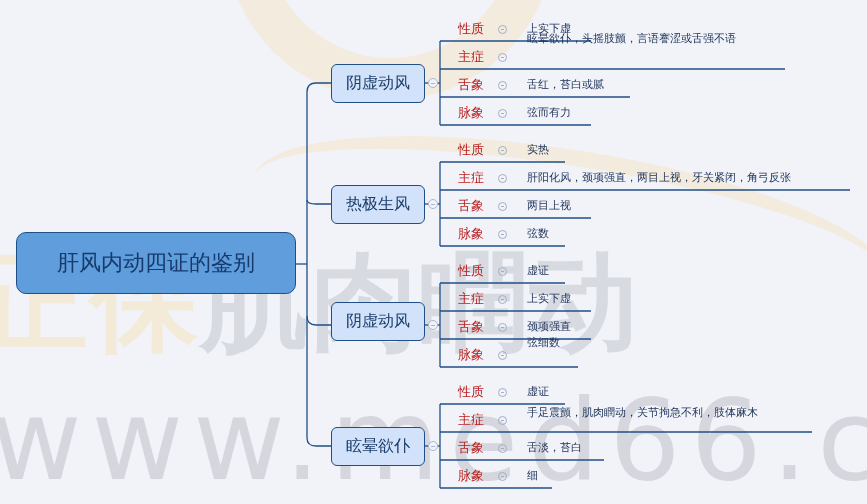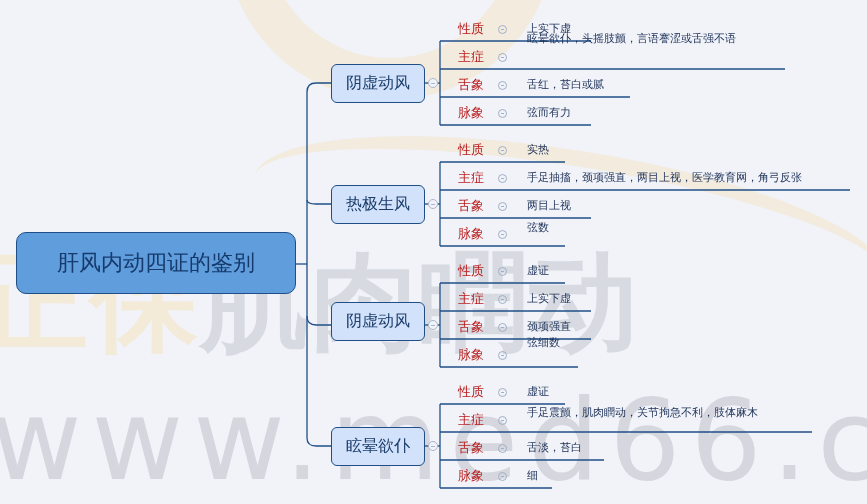--- a/index.html
+++ b/index.html
@@ -139,29 +139,29 @@
   <span>热极生风</span>
 </div>
 <div class="collapse" style="left:428px;top:199px"></div>
 
 <div class="leaf-key" style="left:458px;top:142px">性质</div>
 <div class="dot" style="left:498px;top:146px"></div>
 <div class="leaf-val" style="left:527px;top:142px">实热</div>
 
 <div class="leaf-key" style="left:458px;top:170px">主症</div>
 <div class="dot" style="left:498px;top:174px"></div>
-<div class="leaf-val" style="left:527px;top:170px">手足抽搐，颈项强直，两目上视，医学教育网，角弓反张</div>
+<div class="leaf-val" style="left:527px;top:170px">肝阳化风，颈项强直，两目上视，牙关紧闭，角弓反张</div>
 
 <div class="leaf-key" style="left:458px;top:198px">舌象</div>
 <div class="dot" style="left:498px;top:202px"></div>
 <div class="leaf-val" style="left:527px;top:198px">两目上视</div>
 
 <div class="leaf-key" style="left:458px;top:226px">脉象</div>
 <div class="dot" style="left:498px;top:230px"></div>
-<div class="leaf-val" style="left:527px;top:220px">弦数</div>
+<div class="leaf-val" style="left:527px;top:226px">弦数</div>
 
 <div class="branch" style="top:302px">
   <span>阴虚动风</span>
 </div>
 <div class="collapse" style="left:428px;top:320px"></div>
 
 <div class="leaf-key" style="left:458px;top:263px">性质</div>
 <div class="dot" style="left:498px;top:267px"></div>
 <div class="leaf-val" style="left:527px;top:263px">虚证</div>
 

